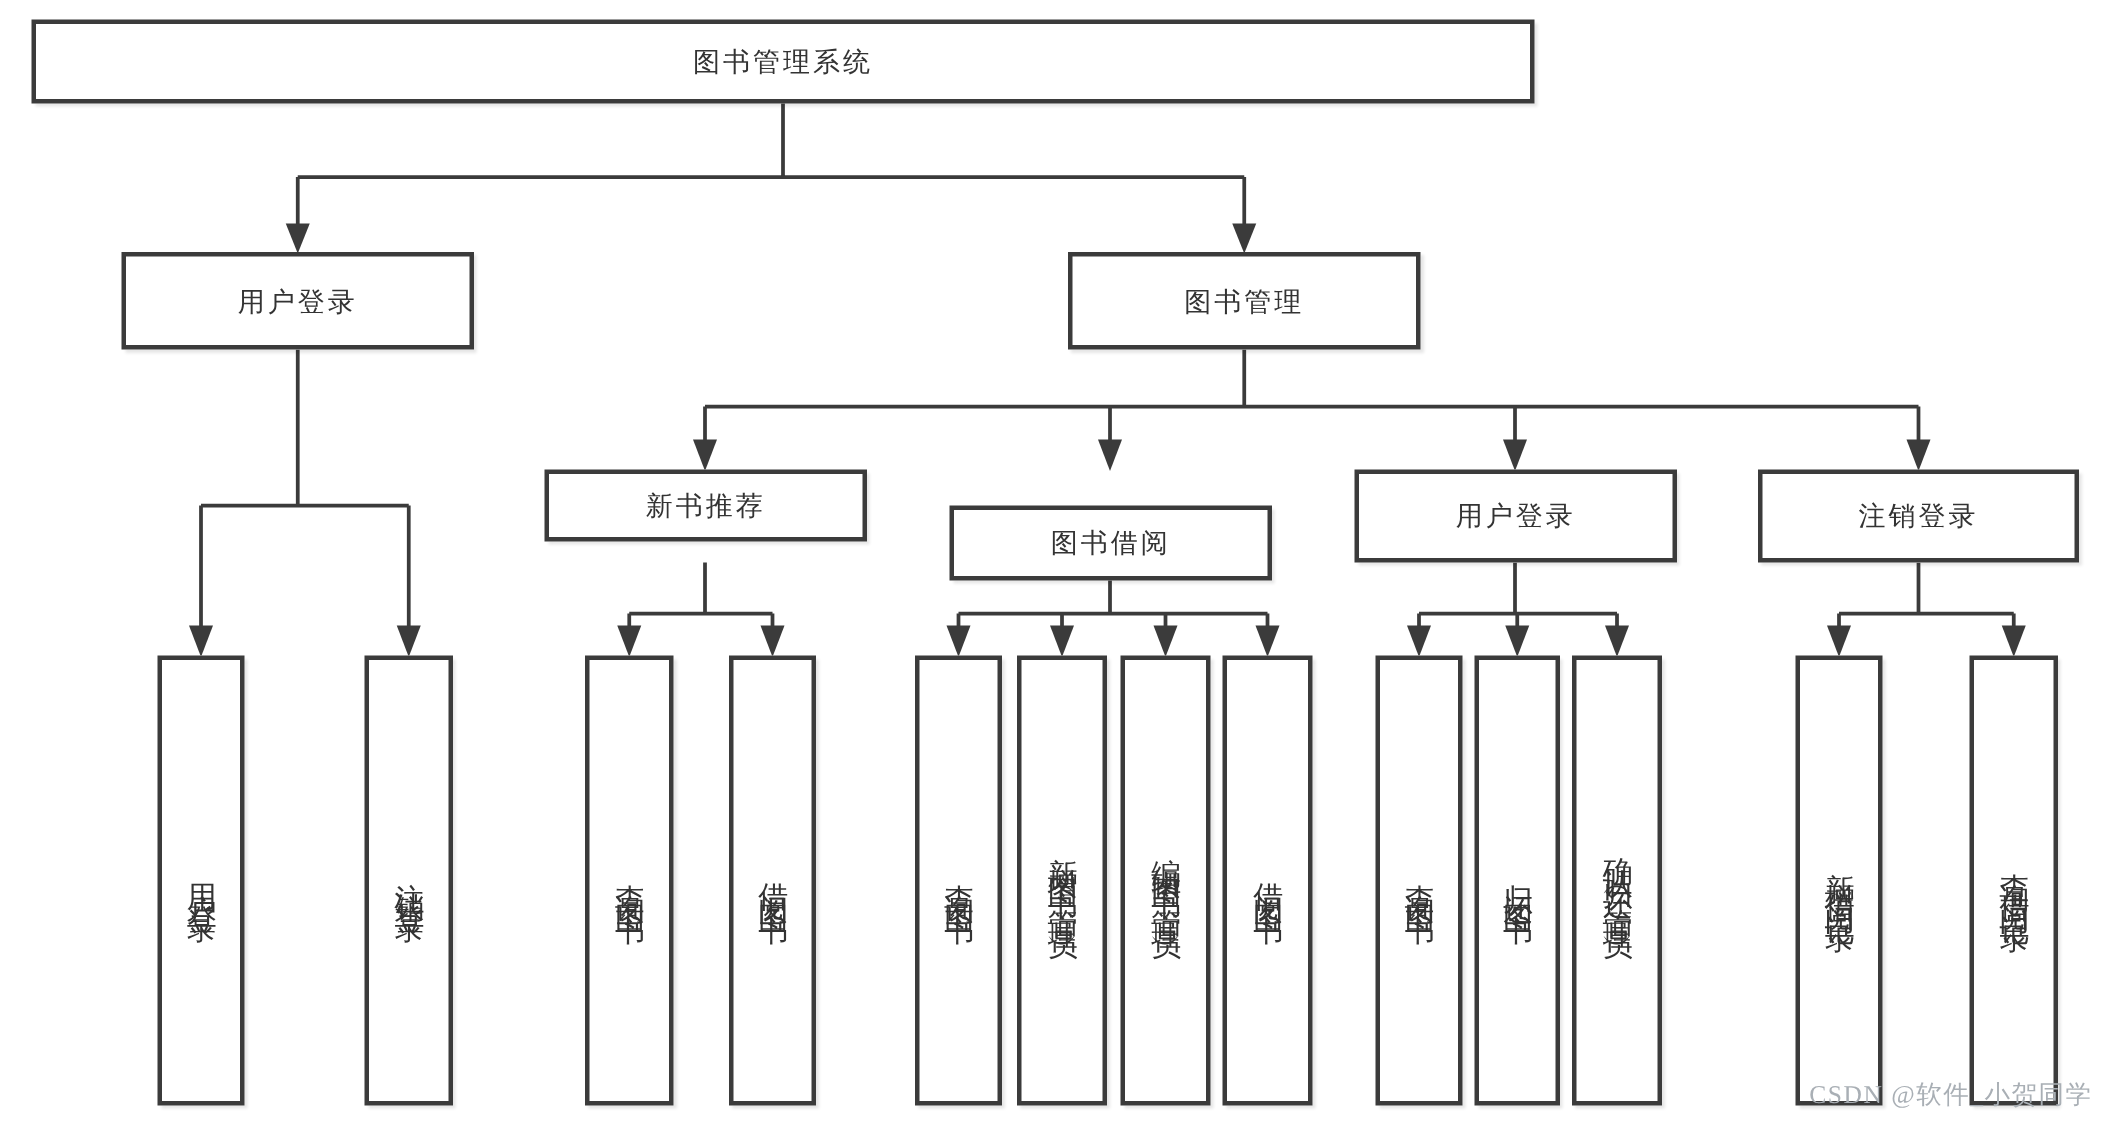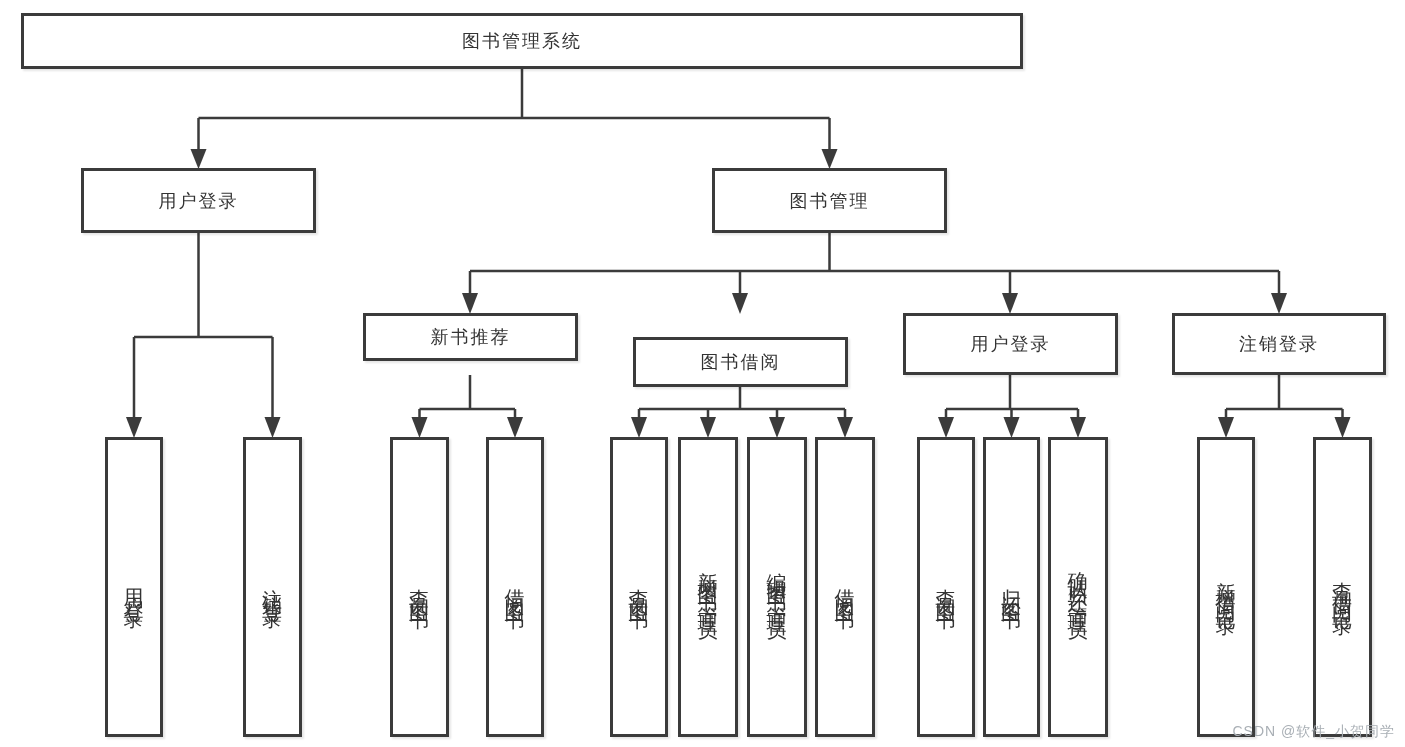--- a/index.html
+++ b/index.html
@@ -24,23 +24,24 @@
   .node.h { font-size:18px; letter-spacing:2px; }
   .node.v .lbl {
     writing-mode:vertical-lr;
     text-orientation:mixed;
     font-size:20px;
     letter-spacing:7px;
     line-height:1.1;
   }
   #watermark {
     position:absolute; right:10px; bottom:6px;
-    font-size:14px; letter-spacing:1px;
+    font-size:17px; letter-spacing:1px;
     color:var(--wm,#a9afb5);
     white-space:nowrap;
+    font-family:Liberation Serif, serif;
   }
 </style>
 </head>
 <body>
 
 <div id="stage">
 
   <svg id="wires" viewBox="0 0 1405 747" xmlns="http://www.w3.org/2000/svg">
     <g>
       <path d="M522 68 V118 M198.5 118 H829.5 M198.5 118 V150 M829.5 118 V150"></path>

